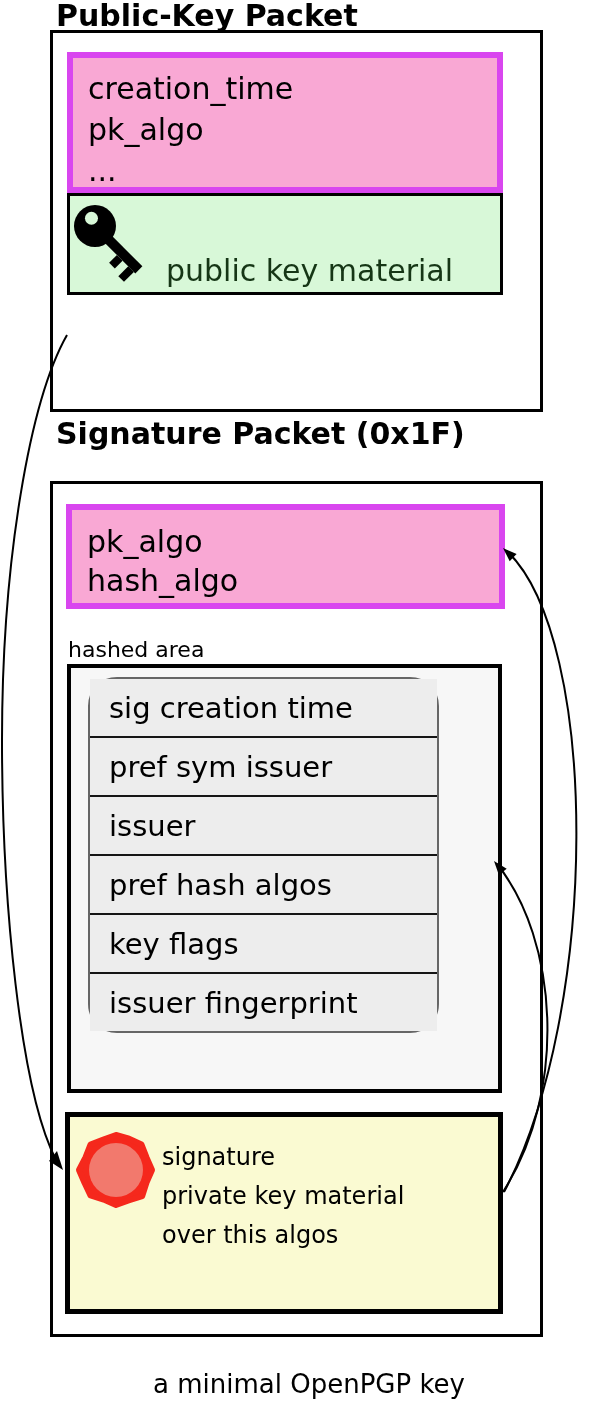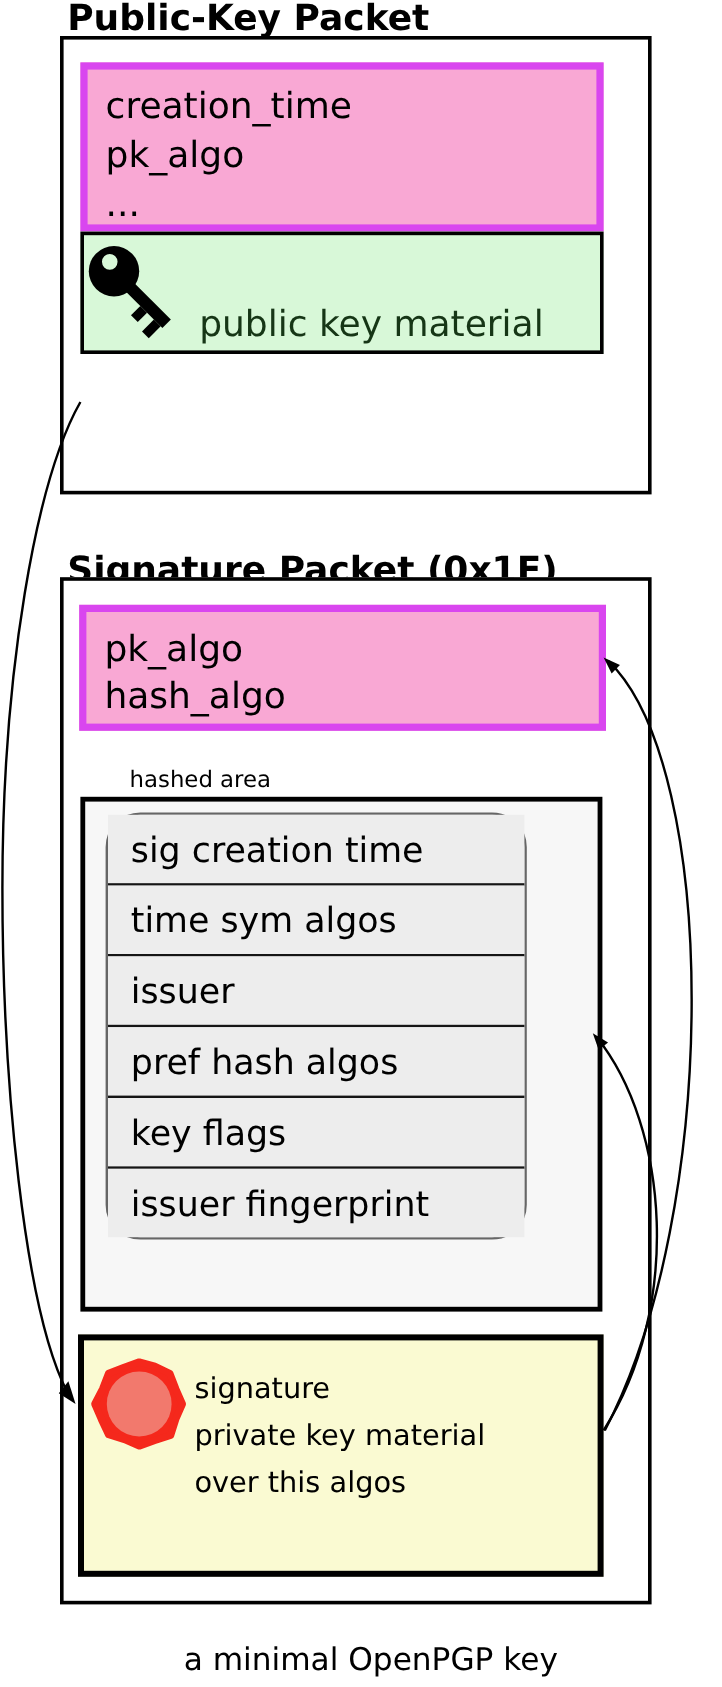--- a/index.html
+++ b/index.html
@@ -7,21 +7,21 @@
     position:relative;width:602px;height:1406px;overflow:hidden;
     font-family:"DejaVu Sans","Liberation Sans",sans-serif;color:#000;background:#fff;
   }
   .abs{position:absolute;box-sizing:border-box;}
   .pkt-title{font-weight:bold;font-size:30px;line-height:32px;white-space:nowrap;}
   .outer-box{border:3px solid #000;background:#fff;}
   .lav-box{border:6px solid #d946ef;background:#f9a8d4;}
   .field-lines{padding:10px 0 0 15px;font-size:30px;line-height:41px;}
   .green-box{border:3px solid #000;background:#d8f8d8;}
   .green-label{color:#163616;font-size:30px;white-space:nowrap;}
-  .hashed-label{font-size:19px;line-height:32px;white-space:nowrap;margin-left:40px;}
+  .hashed-label{font-size:22px;line-height:32px;white-space:nowrap;}
   .grey-box{border:4px solid #000;background:#f7f7f7;}
   .sp-table{border:2px solid #666;background:#ededed;}
   .sp-row{height:57px;display:flex;align-items:center;padding-left:19px;
           font-size:29px;border-bottom:2px solid #151515;background:#ededed;}
   .sp-row:last-child{border-bottom:none;}
   .yellow-box{border:5px solid #000;background:#fafad2;}
   .sig-lines{font-size:24px;line-height:39px;}
   .caption{font-size:26px;text-align:center;width:100%;}
   svg{display:block;}
   .overlay{position:absolute;left:0;top:0;pointer-events:none;}
@@ -47,35 +47,35 @@
         <circle cx="0" cy="0" r="21" fill="#000"></circle>
         <circle cx="-8" cy="-3" r="6.5" fill="#d8f8d8"></circle>
         <rect x="15" y="-5" width="47" height="10" fill="#000"></rect>
         <rect x="36" y="5" width="8" height="11" fill="#000"></rect>
         <rect x="52" y="5" width="8" height="14" fill="#000"></rect>
       </g>
     </svg>
     <div class="abs green-label" style="left:96px;top:34px;margin-top:23px;">public key material</div>
   </div>
 
-  <div class="abs pkt-title" style="left:56px;top:460px;">Signature Packet (0x1F)</div>
+  <div class="abs pkt-title" style="left:56px;top:418px;">Signature Packet (0x1F)</div>
 
   <div class="abs outer-box" style="left:50px;top:481px;width:493px;height:856px;"></div>
 
   <div class="abs lav-box field-lines" style="left:66px;top:504px;width:439px;height:105px;padding-top:12px;line-height:39px;">
     <div>pk_algo</div>
     <div>hash_algo</div>
   </div>
 
   <div class="abs hashed-label" style="left:68px;top:634px;">hashed area</div>
 
   <div class="abs grey-box" style="left:67px;top:664px;width:435px;height:429px;">
     <div class="abs sp-table" style="left:17px;top:9px;width:351px;border-radius:29px;">
       <div class="sp-row">sig creation time</div>
-      <div class="sp-row">time sym algos</div>
+      <div class="sp-row">pref sym issuer</div>
       <div class="sp-row">issuer</div>
       <div class="sp-row">pref hash algos</div>
       <div class="sp-row">key flags</div>
       <div class="sp-row">issuer fingerprint</div>
     </div>
   </div>
 
   <div class="abs yellow-box" style="left:65px;top:1112px;width:438px;height:202px;">
     <svg class="abs" style="left:3px;top:7px;" width="88" height="92" viewBox="0 0 88 92">
       <g transform="translate(43,46)">

